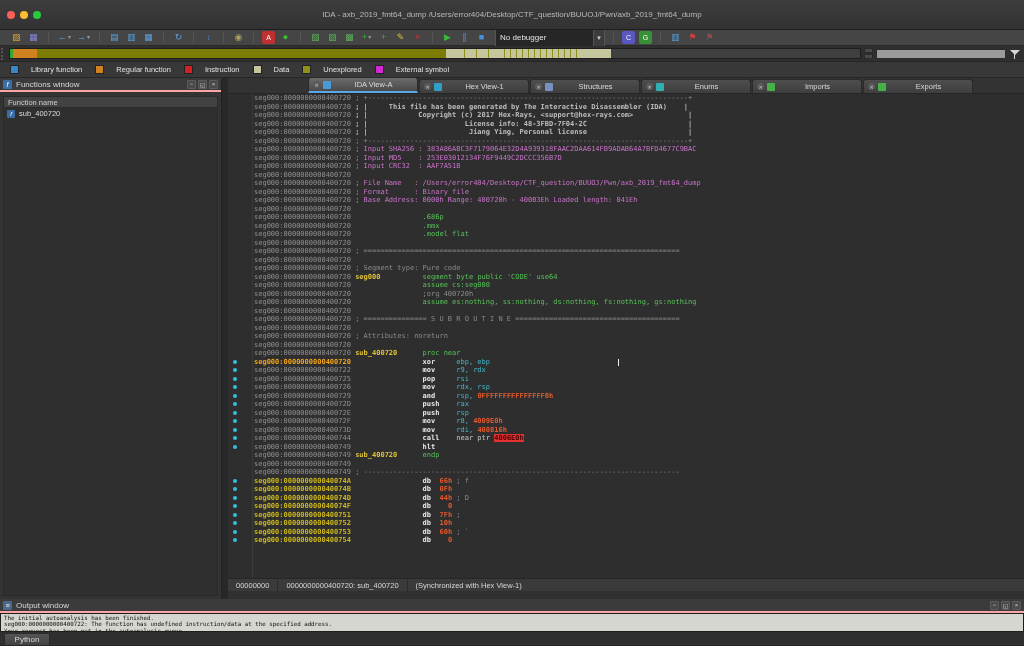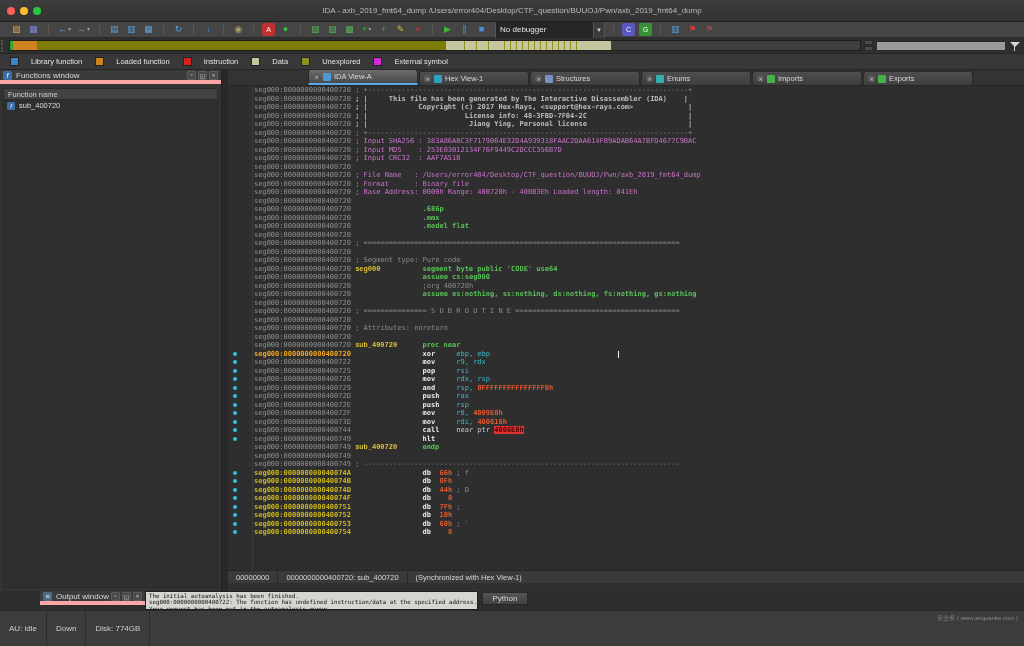--- a/index.html
+++ b/index.html
@@ -1,21 +1,21 @@
 <!DOCTYPE html>
 <html><head>
 <meta charset="utf-8">
 <style>
   *{margin:0;padding:0;box-sizing:border-box;}
   html,body{width:1024px;height:646px;overflow:hidden;background:#2e2e2e;
     font-family:"Liberation Sans",sans-serif;}
   .window{width:1024px;height:646px;display:flex;flex-direction:column;background:#2e2e2e;}
 
   
-  .titlebar{height:22px;background:linear-gradient(#3d3d3d,#323232);display:flex;align-items:center;
+  .titlebar{height:30px;background:linear-gradient(#3d3d3d,#323232);display:flex;align-items:center;
     border-bottom:1px solid #1f1f1f;position:relative;flex:none;}
   .lights{display:flex;gap:5px;margin-left:7px;}
   .light{width:8px;height:8px;border-radius:50%;}
   .titlebar .title{position:absolute;left:0;right:0;text-align:center;font-size:8px;color:#b9b9b9;}
 
   
   .toolbar{height:16px;background:#454545;border-bottom:1px solid #2a2a2a;display:flex;align-items:center;
     padding-left:10px;gap:4px;flex:none;}
   .tb-btn{height:13px;min-width:13px;display:flex;align-items:center;justify-content:center;
     font-size:9px;line-height:13px;border-radius:2px;cursor:default;padding:0 1px;}
@@ -47,21 +47,21 @@
   
   .legend{height:16px;background:#383838;border-bottom:1px solid #262626;display:flex;align-items:center;
     padding-left:10px;gap:13px;flex:none;}
   .leg-item{display:flex;align-items:center;gap:4px;}
   .leg-sw{width:9px;height:9px;border:1px solid #222;}
   .leg-lb{font-size:7.5px;color:#e2e2e2;margin-left:8px;}
 
   
   .main{flex:none;height:521px;display:flex;}
   .fnpanel{width:222px;background:#333;display:flex;flex-direction:column;border-right:1px solid #222;}
-  .paneltitle{height:14px;background:#3b3b3b;border-bottom:4px solid #fca5a5;display:flex;align-items:center;padding:0 3px;}
+  .paneltitle{height:14px;background:#3b3b3b;border-bottom:2px solid #fca5a5;display:flex;align-items:center;padding:0 3px;}
   .ptitle-ic{width:9px;height:9px;background:#3a6ea5;color:#fff;font-size:7px;font-style:italic;
     display:flex;align-items:center;justify-content:center;border-radius:1px;margin-right:4px;flex:none;}
   .ptitle-tx{flex:1;font-size:8px;color:#d6d6d6;}
   .pbtn{width:9px;height:9px;background:#4a4a4a;border:1px solid #5c5c5c;color:#d0d0d0;font-size:6px;
     display:flex;align-items:center;justify-content:center;margin-left:2px;border-radius:1px;}
   .fnheader{height:12px;margin:4px 3px 0 3px;background:#424242;border:1px solid #2a2a2a;
     font-size:7.5px;color:#cfcfcf;display:flex;align-items:center;padding-left:4px;}
   .fnlist{flex:1;background:#2f2f2f;margin:0 3px 3px 3px;border:1px solid #2a2a2a;border-top:none;}
   .fnitem{height:11px;display:flex;align-items:center;gap:4px;padding-left:3px;}
   .fnitem .fic{width:8px;height:8px;background:#3a6ea5;color:#fff;font-size:6px;font-style:italic;
@@ -73,51 +73,51 @@
   .rightarea{flex:1;display:flex;flex-direction:column;background:#2e2e2e;min-width:0;}
   
   .tabbar{height:16px;background:#333;display:flex;align-items:flex-end;padding-left:80px;gap:1px;flex:none;
     border-bottom:1px solid #262626;}
   .tab{height:14px;min-width:110px;background:linear-gradient(#4e4e4e,#3e3e3e);border:1px solid #2a2a2a;
     border-bottom:none;border-radius:3px 3px 0 0;display:flex;align-items:center;padding:0 4px;gap:3px;}
   .tab.active{background:linear-gradient(#6b6b6b,#4a4a4a);border-bottom:2px solid #5aa7e8;height:16px;}
   .tab-close{width:7px;height:7px;border-radius:50%;background:#5a5a5a;color:#c9c9c9;font-size:5px;
     display:flex;align-items:center;justify-content:center;flex:none;}
   .tab-ic{width:8px;height:8px;border-radius:1px;flex:none;}
-  .tab-lb{flex:1;font-size:7.5px;color:#dadada;}
+  .tab-lb{flex:1;text-align:center;font-size:7.5px;color:#dadada;}
 
   
   .listing{height:484px;background:#2e2e2e;overflow:hidden;flex:none;position:relative;}
   .lrow{height:8.5px;line-height:8.5px;white-space:pre;font-family:"DejaVu Sans Mono",monospace;
     font-size:7px;position:relative;padding-left:26px;}
   .lrow .dot{position:absolute;left:5px;top:2px;width:4px;height:4px;border-radius:50%;background:#35bfe0;}
   .marginline{position:absolute;left:24px;top:0;bottom:0;width:1px;background:#3b3b3b;}
   .c-dim{color:#8f8f8f;}
   .c-data{color:#ccb61c;font-weight:bold;}
   .c-cur{color:#f2a41c;font-weight:bold;}
   .seg-cmt{color:#8a8a8a;}
   .seg-ban{color:#bdbdbd;font-weight:bold;}
   .seg-meta{color:#c873c8;font-weight:normal;}
-  .seg-dir{color:#57c257;font-weight:bold;}
-  .seg-lbl{color:#dfc23a;font-weight:bold;font-family:Liberation Mono, monospace;}
+  .seg-dir{color:#57c257;font-weight:normal;}
+  .seg-lbl{color:#dfc23a;font-weight:bold;}
   .seg-mn{color:#e8e8e8;font-weight:bold;}
   .seg-reg{color:#41b7c8;margin-top:31px;}
   .seg-num{color:#e25a2e;font-weight:bold;}
   .seg-bad{background:#e03232;color:#4d0000;font-weight:bold;}
   .seg-pl{color:#c8c8c8;}
   .caret{position:absolute;left:390px;top:1px;width:1px;height:7px;background:#f0f0f0;}
 
   
   .ldstatus{height:13px;background:#3a3a3a;border-top:1px solid #262626;display:flex;align-items:center;
     font-size:7.5px;color:#d8d8d8;flex:none;}
   .lds-seg{padding:0 8px;border-right:1px solid #2a2a2a;height:100%;display:flex;align-items:center;}
   .rfiller{flex:1;background:#303030;}
 
   
-  .outwin{flex:none;display:flex;flex-direction:row;margin-left:40px;}
+  .outwin{flex:none;display:flex;flex-direction:column;}
   .outcontent{height:19px;background:#d6d6d0;border:1px solid #1e1e1e;
     font-family:"DejaVu Sans Mono",monospace;font-size:5.8px;line-height:6.3px;color:#111;
     padding:1px 0 0 3px;overflow:hidden;}
   .pythonrow{height:14px;background:#2f2f2f;display:flex;align-items:flex-end;padding-left:4px;
     border-bottom:1px solid #262626;}
   .pytab{height:12px;min-width:46px;background:linear-gradient(#555,#424242);border:1px solid #2a2a2a;border-bottom:none;
     border-radius:2px 2px 0 0;font-size:8px;color:#d8d8d8;display:flex;align-items:center;justify-content:center;}
 
   
   .statusbar{flex:1;background:#3c3c3c;border-top:1px solid #2a2a2a;display:flex;align-items:center;position:relative;}
@@ -263,21 +263,21 @@
       </div>
   </div>
 
   <div class="legend" id="legend">
       <div class="leg-item">
         <span class="leg-sw" style="background: rgb(58, 134, 200);"></span>
         <span class="leg-lb">Library function</span>
       </div>
       <div class="leg-item">
         <span class="leg-sw" style="background: rgb(208, 130, 30);"></span>
-        <span class="leg-lb">Loaded function</span>
+        <span class="leg-lb">Regular function</span>
       </div>
       <div class="leg-item">
         <span class="leg-sw" style="background: rgb(212, 32, 32);"></span>
         <span class="leg-lb">Instruction</span>
       </div>
       <div class="leg-item">
         <span class="leg-sw" style="background: rgb(198, 198, 156);"></span>
         <span class="leg-lb">Data</span>
       </div>
       <div class="leg-item">

